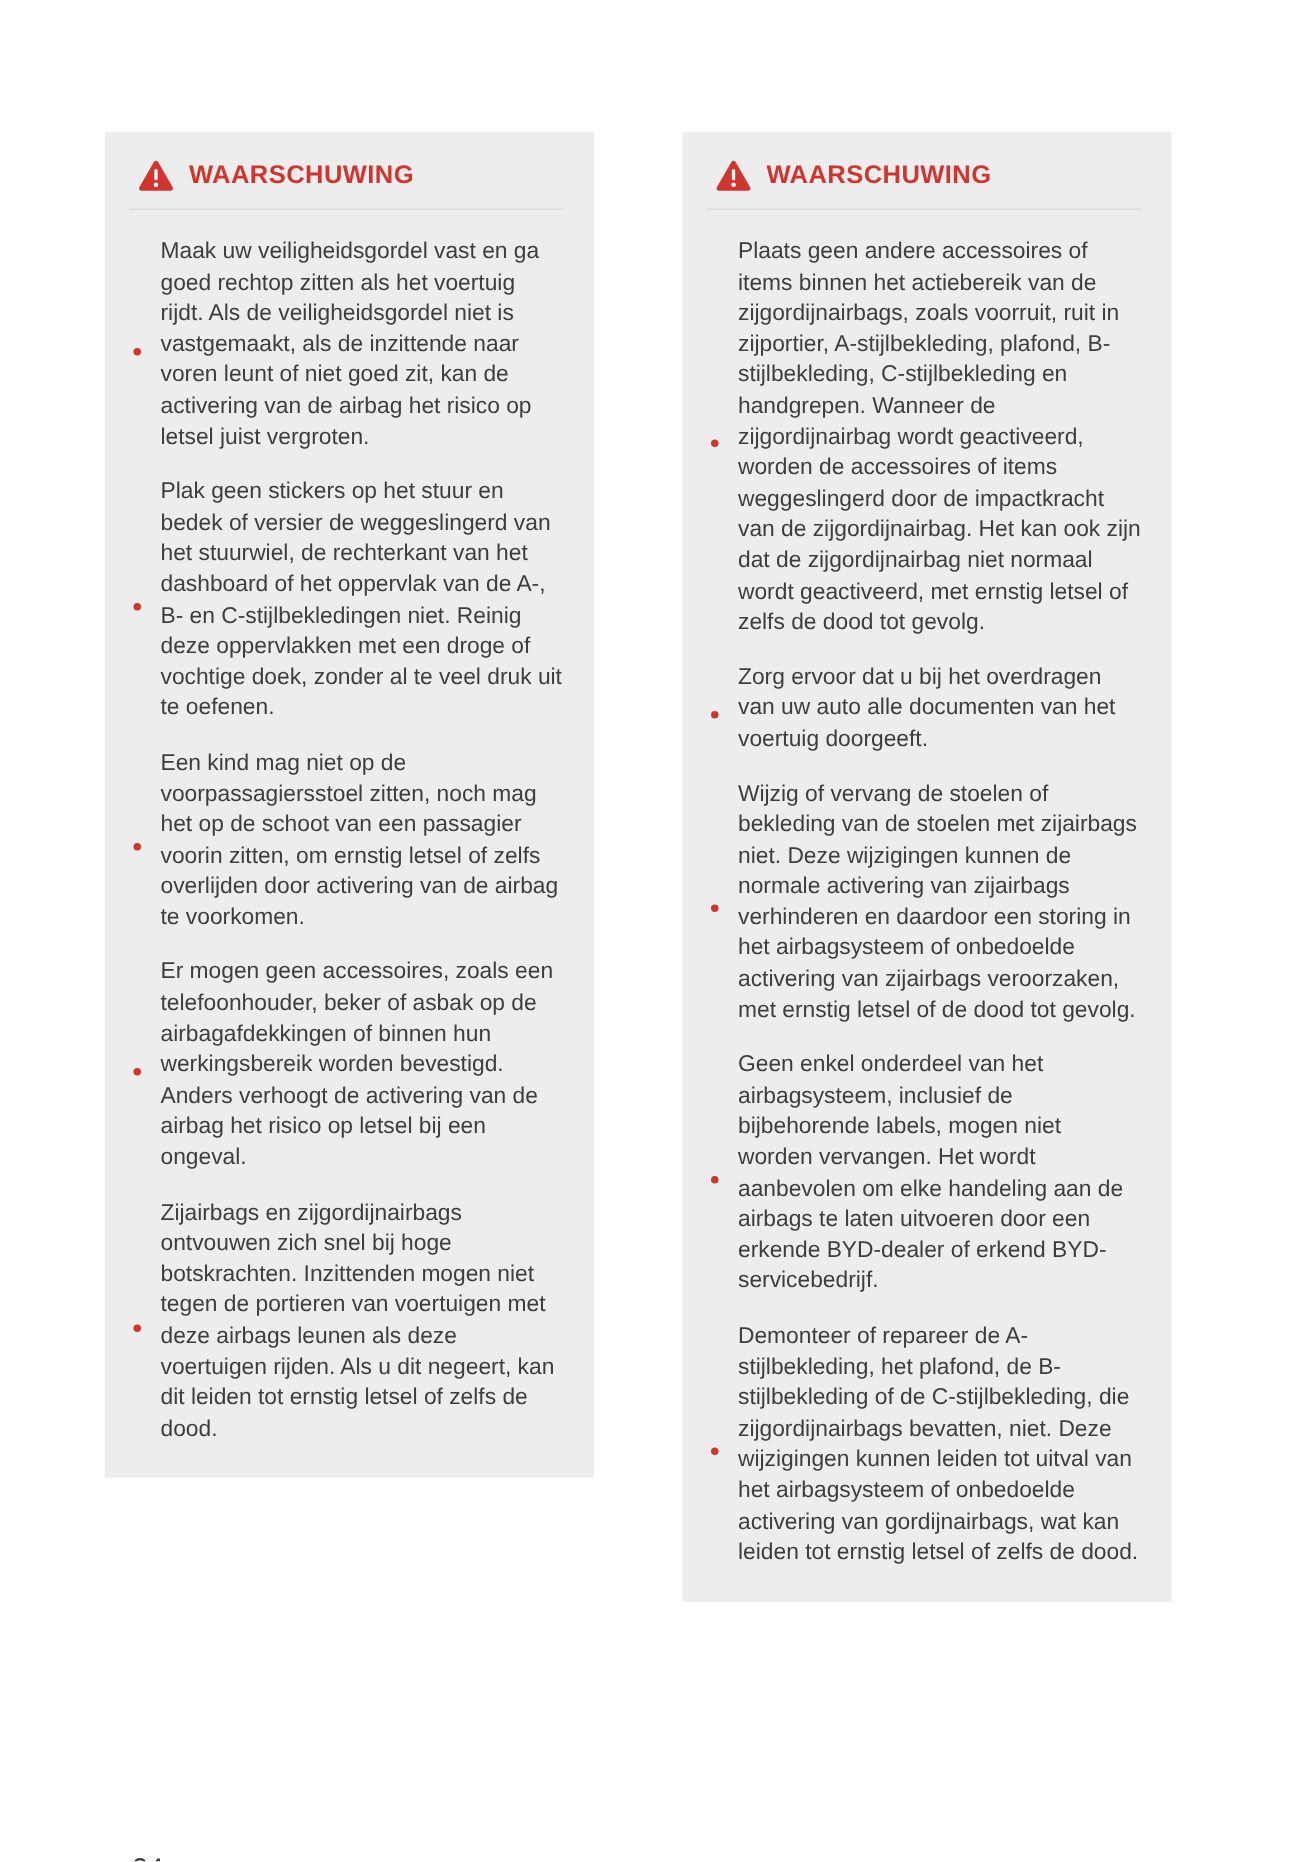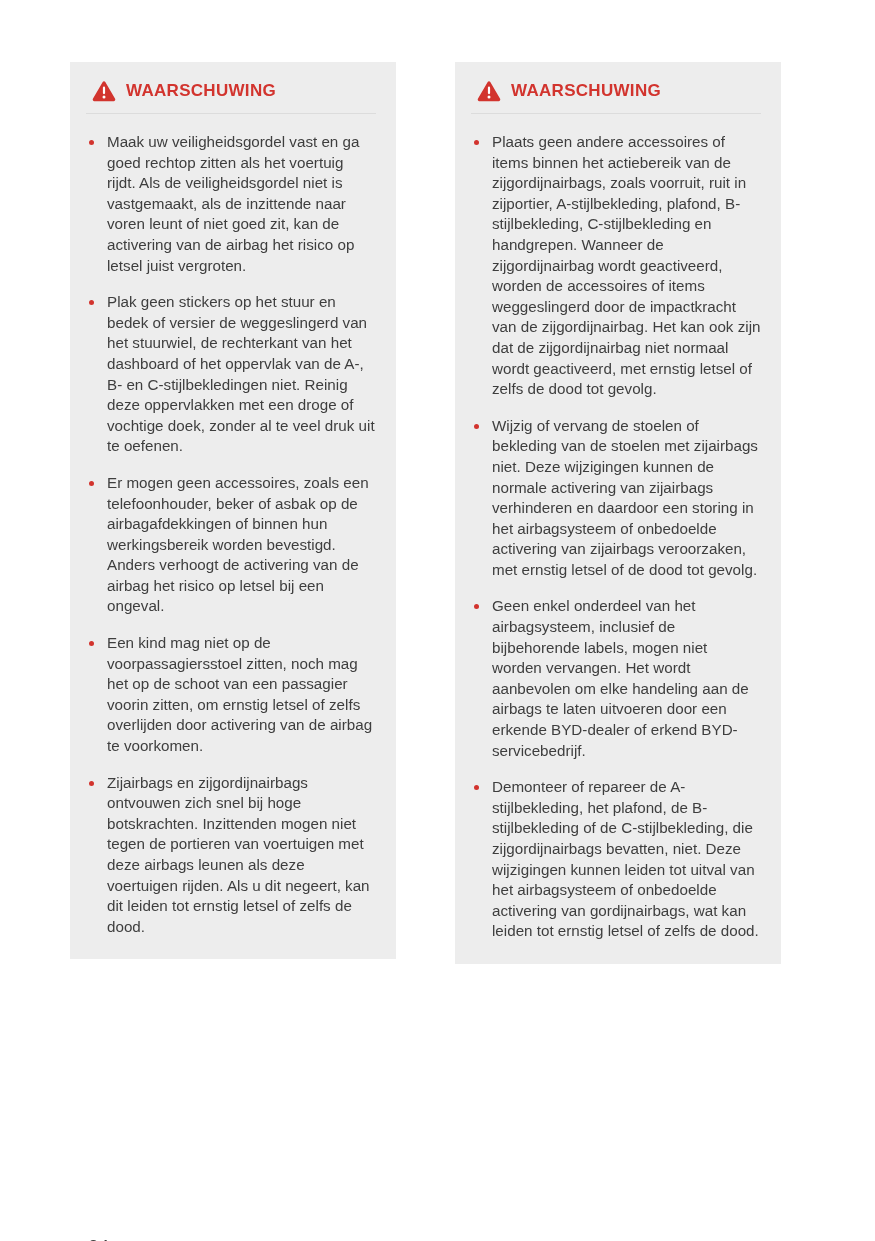--- a/index.html
+++ b/index.html
@@ -7,21 +7,21 @@
     position: relative;
     width: 875px;
     height: 1241px;
     background: #ffffff;
     overflow: hidden;
     font-family: "Liberation Sans", "DejaVu Sans", sans-serif;
     color: var(--text, #3e3e3e);
   }
   .warning-panel {
     position: absolute;
-    top: 62px;
+    top: 88px;
     width: 326px;
     background: var(--panel, #ededed);
     box-sizing: border-box;
     padding: 14px 20px 22px 16px;
   }
   .panel-left  { left: 70px; }
   .panel-right { left: 455px; }
   .warning-header {
     display: flex;
     align-items: center;
@@ -36,21 +36,21 @@
     font-weight: 700;
     letter-spacing: 0.3px;
   }
   ul.warning-list {
     list-style: none;
     margin: 0;
     padding: 2px 0 0 0;
   }
   ul.warning-list li {
     display: flex;
-    align-items: flex-start;
+    align-items: center;
     gap: 13px;
     margin-top: 16px;
     font-size: 15.2px;
     line-height: 20.6px;
   }
   .dot {
     flex: none;
     width: 5px;
     height: 5px;
     border-radius: 50%;
@@ -87,25 +87,25 @@
       <li>
         <span class="dot"></span>
         <span class="item-text">Maak uw veiligheidsgordel vast en ga goed rechtop zitten als het voertuig rijdt. Als de veiligheidsgordel niet is vastgemaakt, als de inzittende naar voren leunt of niet goed zit, kan de activering van de airbag het risico op letsel juist vergroten.</span>
       </li>
       <li>
         <span class="dot"></span>
         <span class="item-text">Plak geen stickers op het stuur en bedek of versier de weggeslingerd van het stuurwiel, de rechterkant van het dashboard of het oppervlak van de A-, B- en C-stijlbekledingen niet. Reinig deze oppervlakken met een droge of vochtige doek, zonder al te veel druk uit te oefenen.</span>
       </li>
       <li>
         <span class="dot"></span>
-        <span class="item-text">Er mogen geen accessoires, zoals een telefoonhouder, beker of asbak op de airbagafdekkingen of binnen hun werkingsbereik worden bevestigd. Anders verhoogt de activering van de airbag het risico op letsel bij een ongeval.</span>
+        <span class="item-text">Een kind mag niet op de voorpassagiersstoel zitten, noch mag het op de schoot van een passagier voorin zitten, om ernstig letsel of zelfs overlijden door activering van de airbag te voorkomen.</span>
       </li>
       <li>
         <span class="dot"></span>
-        <span class="item-text">Een kind mag niet op de voorpassagiersstoel zitten, noch mag het op de schoot van een passagier voorin zitten, om ernstig letsel of zelfs overlijden door activering van de airbag te voorkomen.</span>
+        <span class="item-text">Er mogen geen accessoires, zoals een telefoonhouder, beker of asbak op de airbagafdekkingen of binnen hun werkingsbereik worden bevestigd. Anders verhoogt de activering van de airbag het risico op letsel bij een ongeval.</span>
       </li>
       <li>
         <span class="dot"></span>
         <span class="item-text">Zijairbags en zijgordijnairbags ontvouwen zich snel bij hoge botskrachten. Inzittenden mogen niet tegen de portieren van voertuigen met deze airbags leunen als deze voertuigen rijden. Als u dit negeert, kan dit leiden tot ernstig letsel of zelfs de dood.</span>
       </li>
     </ul>
   </section>
 
   <section class="warning-panel panel-right">
     <div class="warning-header">
@@ -118,20 +118,24 @@
       </span>
       <span class="w-title">WAARSCHUWING</span>
     </div>
     <ul class="warning-list">
       <li>
         <span class="dot"></span>
         <span class="item-text">Plaats geen andere accessoires of items binnen het actiebereik van de zijgordijnairbags, zoals voorruit, ruit in zijportier, A-stijlbekleding, plafond, B-stijlbekleding, C-stijlbekleding en handgrepen. Wanneer de zijgordijnairbag wordt geactiveerd, worden de accessoires of items weggeslingerd door de impactkracht van de zijgordijnairbag. Het kan ook zijn dat de zijgordijnairbag niet normaal wordt geactiveerd, met ernstig letsel of zelfs de dood tot gevolg.</span>
       </li>
       <li>
         <span class="dot"></span>
+        <span class="item-text">Zorg ervoor dat u bij het overdragen van uw auto alle documenten van het voertuig doorgeeft.</span>
+      </li>
+      <li>
+        <span class="dot"></span>
         <span class="item-text">Wijzig of vervang de stoelen of bekleding van de stoelen met zijairbags niet. Deze wijzigingen kunnen de normale activering van zijairbags verhinderen en daardoor een storing in het airbagsysteem of onbedoelde activering van zijairbags veroorzaken, met ernstig letsel of de dood tot gevolg.</span>
       </li>
       <li>
         <span class="dot"></span>
         <span class="item-text">Geen enkel onderdeel van het airbagsysteem, inclusief de bijbehorende labels, mogen niet worden vervangen. Het wordt aanbevolen om elke handeling aan de airbags te laten uitvoeren door een erkende BYD-dealer of erkend BYD-servicebedrijf.</span>
       </li>
       <li>
         <span class="dot"></span>
         <span class="item-text">Demonteer of repareer de A-stijlbekleding, het plafond, de B-stijlbekleding of de C-stijlbekleding, die zijgordijnairbags bevatten, niet. Deze wijzigingen kunnen leiden tot uitval van het airbagsysteem of onbedoelde activering van gordijnairbags, wat kan leiden tot ernstig letsel of zelfs de dood.</span>
       </li>

